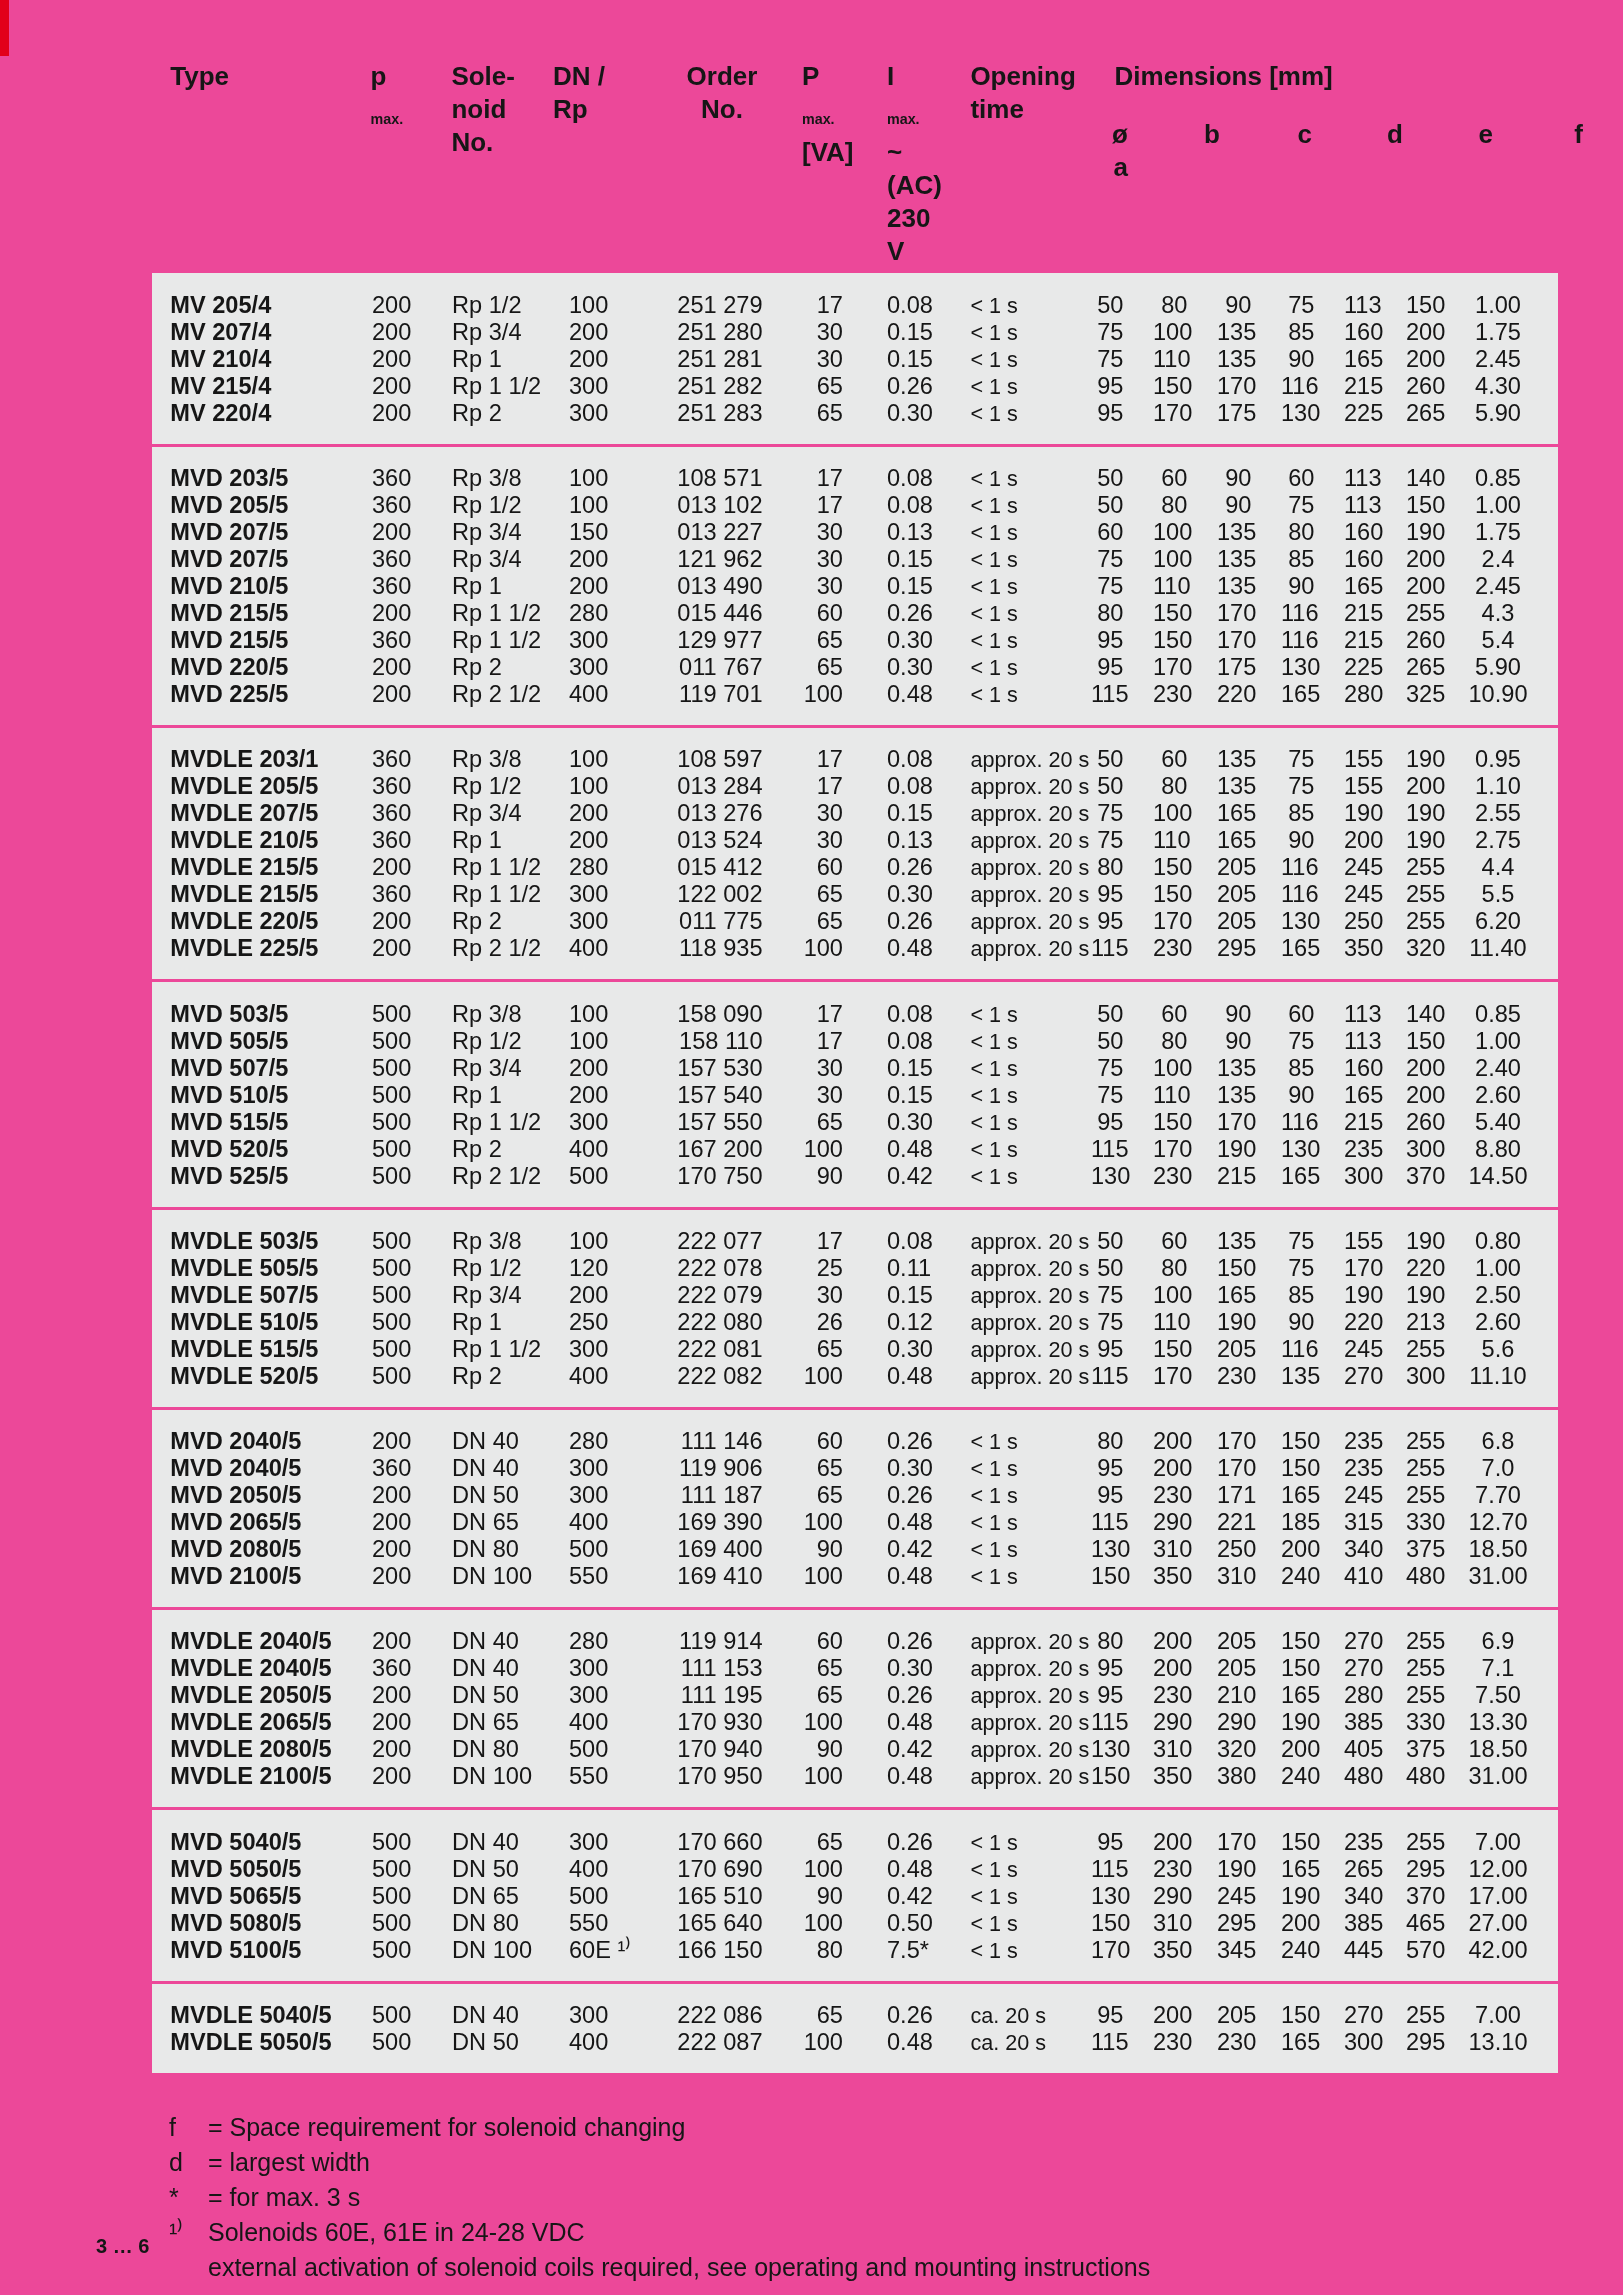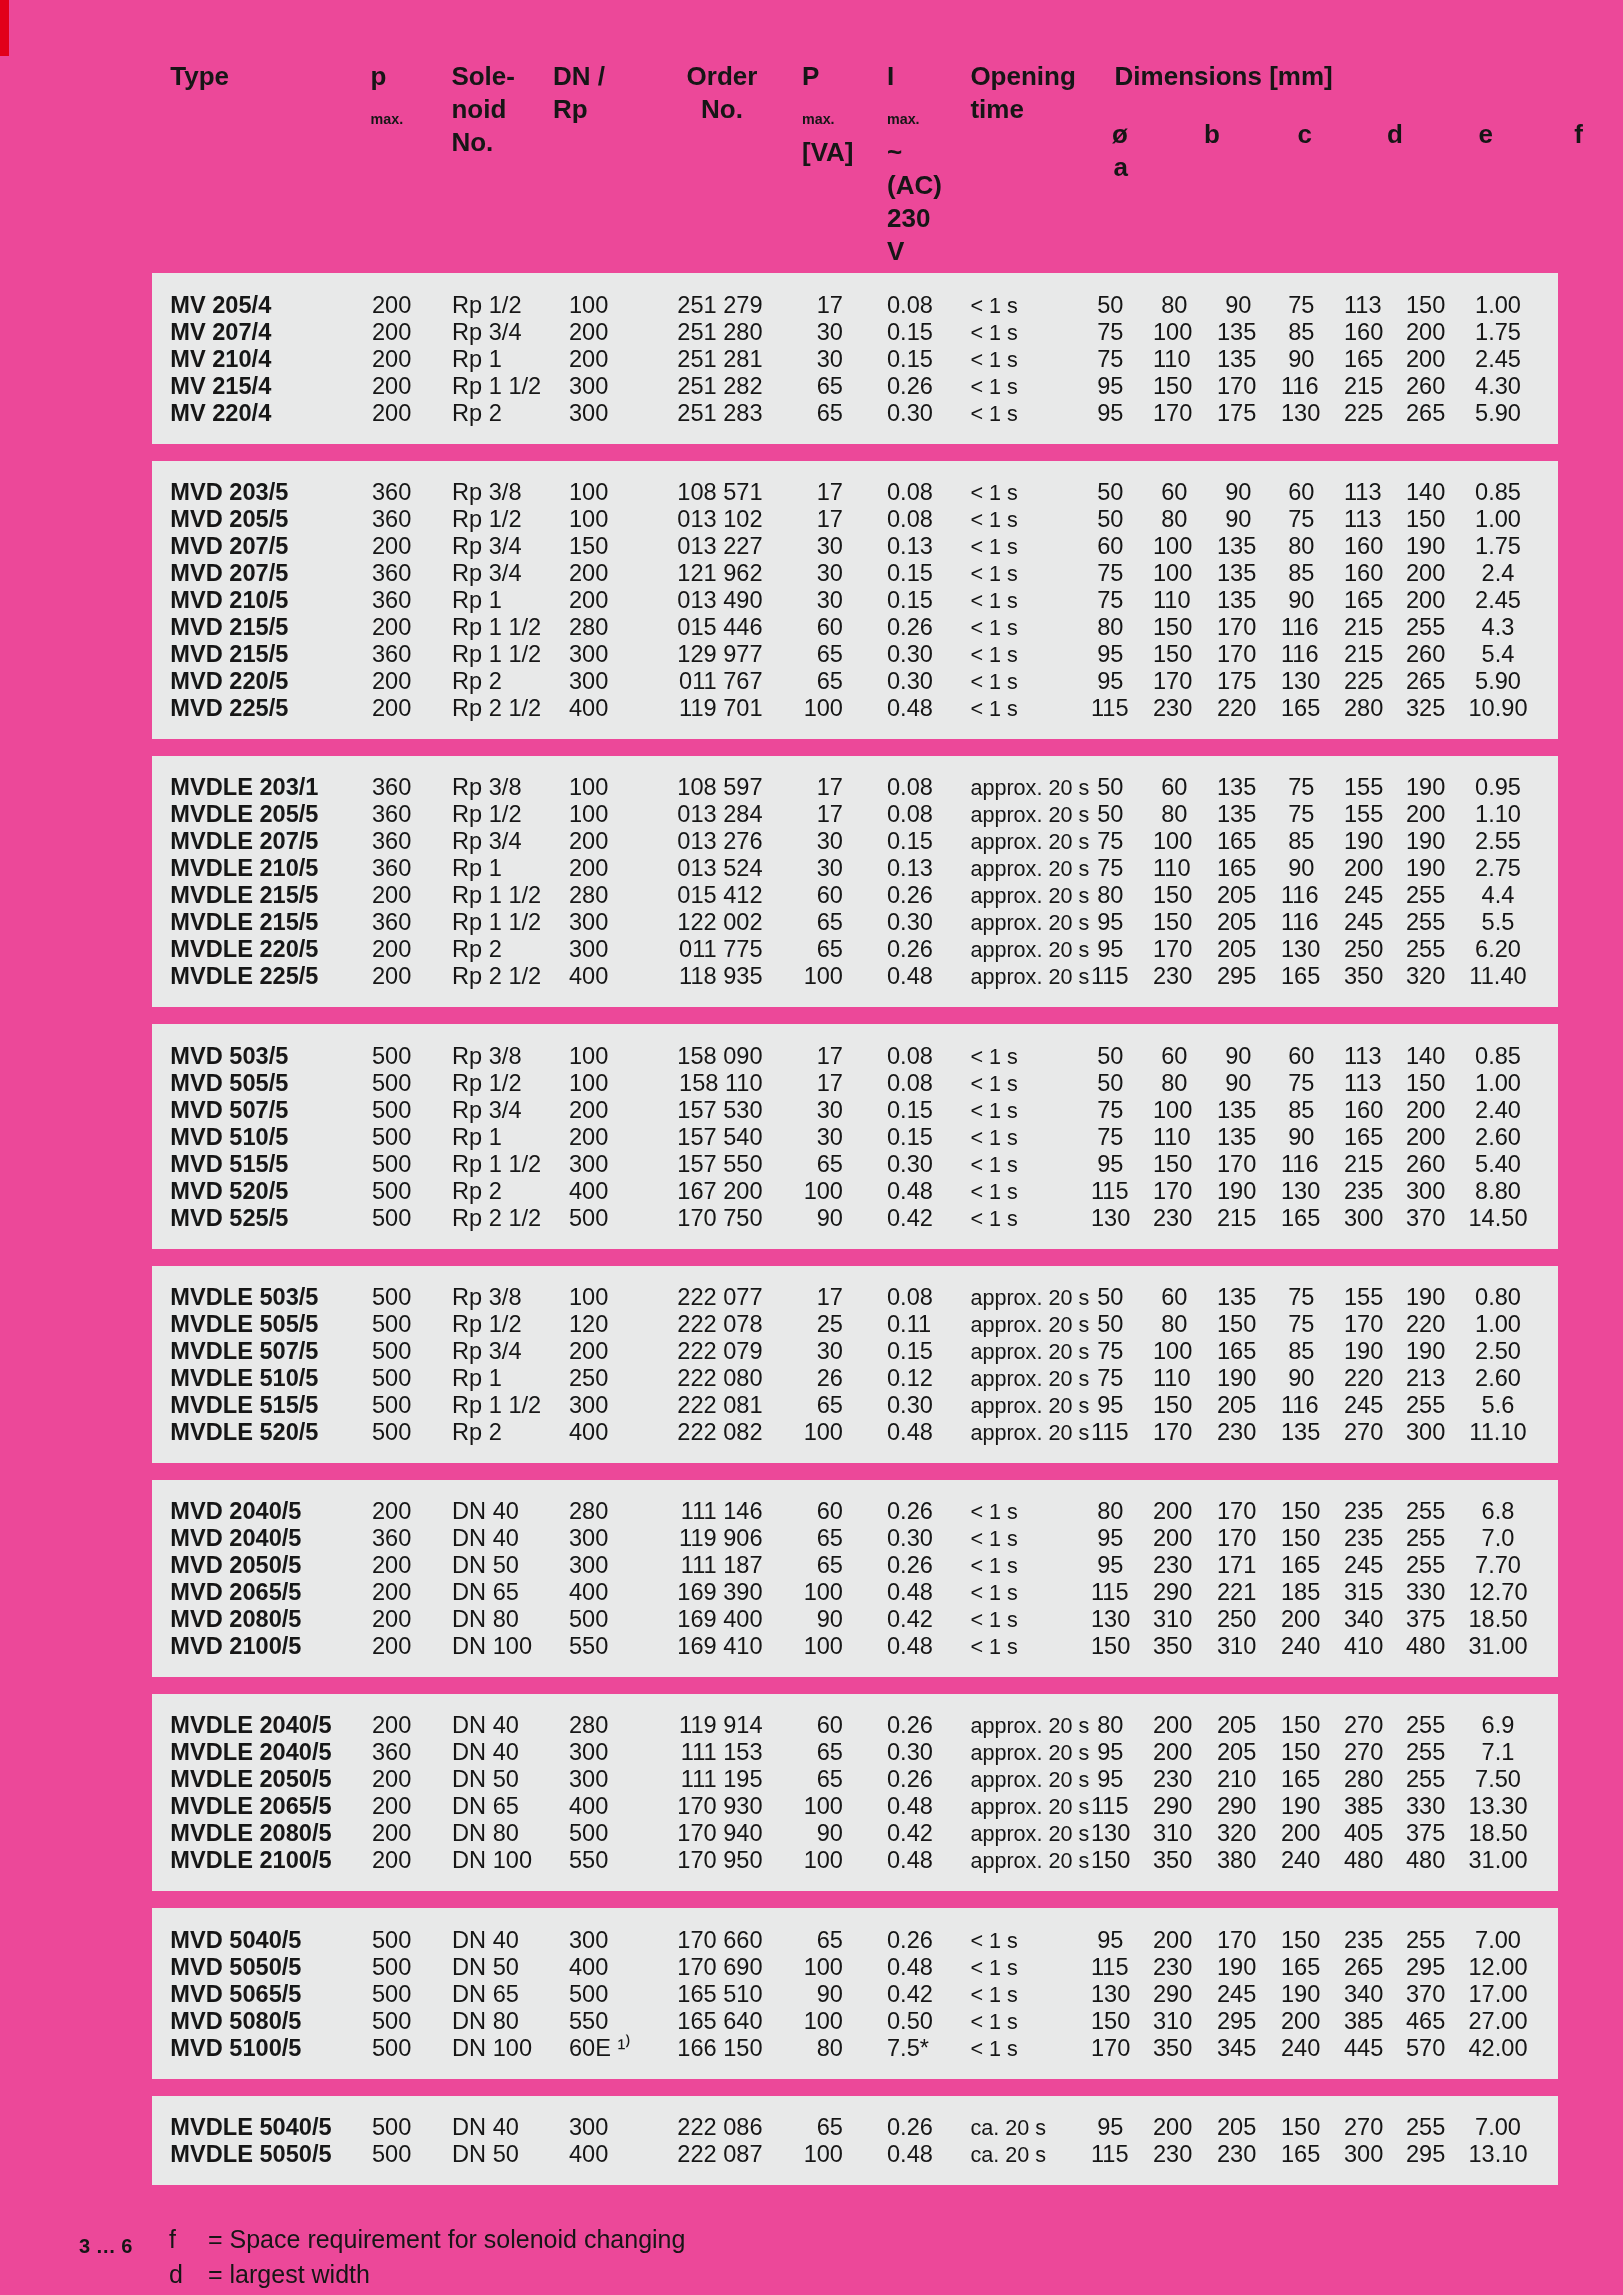--- a/index.html
+++ b/index.html
@@ -19,39 +19,39 @@
   .h-order{padding-left:31px;text-align:center;}
   .h-pva{padding-left:25px;}
   .h-imax{padding-left:31px;}
   .h-opening{padding-left:16.4px;}
   .h-dims{grid-column:9 / 15;}
   .h-dims .dims-title{padding-left:23.6px;white-space:nowrap;}
   .dims-sub{display:grid;grid-template-columns:62px 64px 64px 63px 62px 62px;margin-top:25px;gap:28px;}
   .dims-sub span{text-align:right;padding-right:25px;}
   .h-weight{text-align:right;padding-right:26px;}
   
-  .group{background:#e8e9e9;padding:18.3px 0 17px 0;margin-bottom:17px;}
+  .group{background:#e8e9e9;padding:18.3px 0 17px 0;margin-bottom:3px;}
   .row{font-size:23.6px;line-height:27px;}
   .cell{white-space:nowrap;}
   .c-type{font-weight:bold;padding-left:18.3px;}
   .c-pmax{padding-left:3.9px;}
   .c-dnrp{padding-left:15px;}
   .c-sol{padding-left:31px;}
   .c-order{text-align:right;padding-right:14.4px;}
   .c-pva{text-align:right;padding-right:13px;}
   .c-imax{padding-left:31px;}
   .c-opening{padding-left:16.4px;font-size:21.6px;}
   .c-dim{text-align:right;padding-right:29.5px;}
   .c-weight{text-align:center;padding-right:28px;}
   
   .footnotes{margin-top:37px;font-size:25px;line-height:35px;}
   .fn-row{display:flex;}
   .fn-sym{flex:none;width:39px;padding-left:17px;}
   .fn-text{flex:1;}
-  .page-number{position:absolute;left:79px;bottom:37px;font-size:20px;font-weight:bold;}
+  .page-number{position:absolute;left:96px;bottom:37px;font-size:20px;font-weight:bold;}
 </style>
 </head>
 <body>
 
 <div class="sheet">
   <div class="brand-mark" style="background: rgb(226, 0, 26);"></div>
 
   <div class="content">
 
     <div class="thead grid15">

